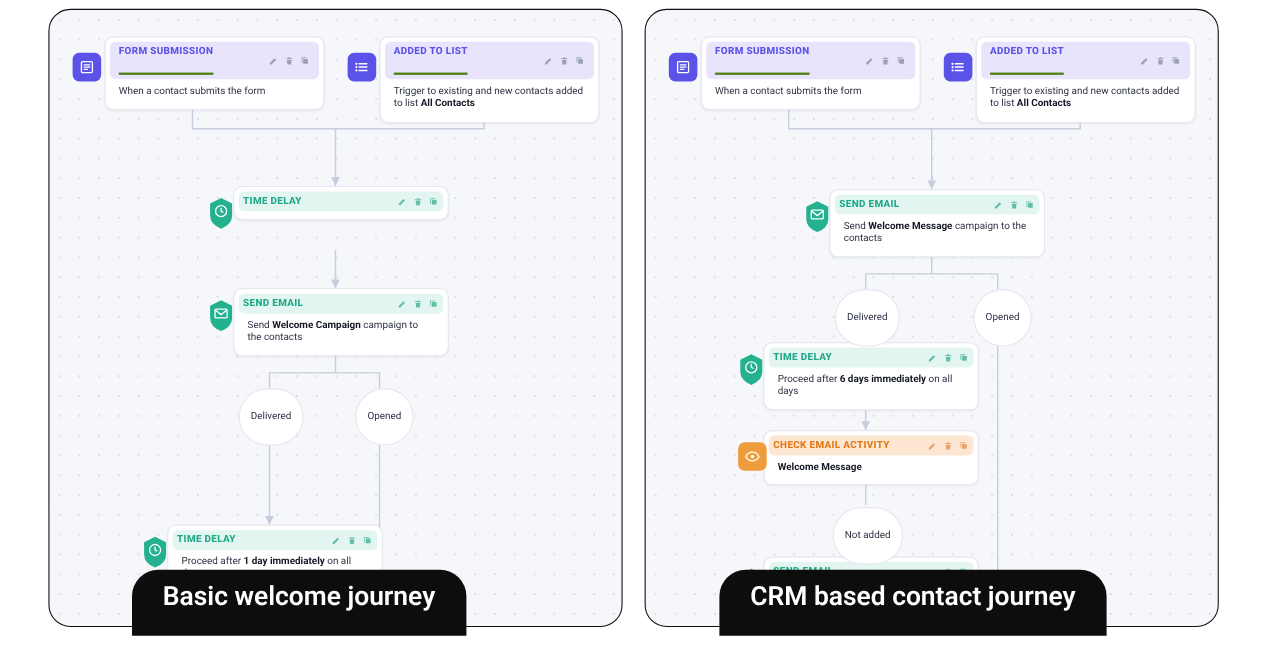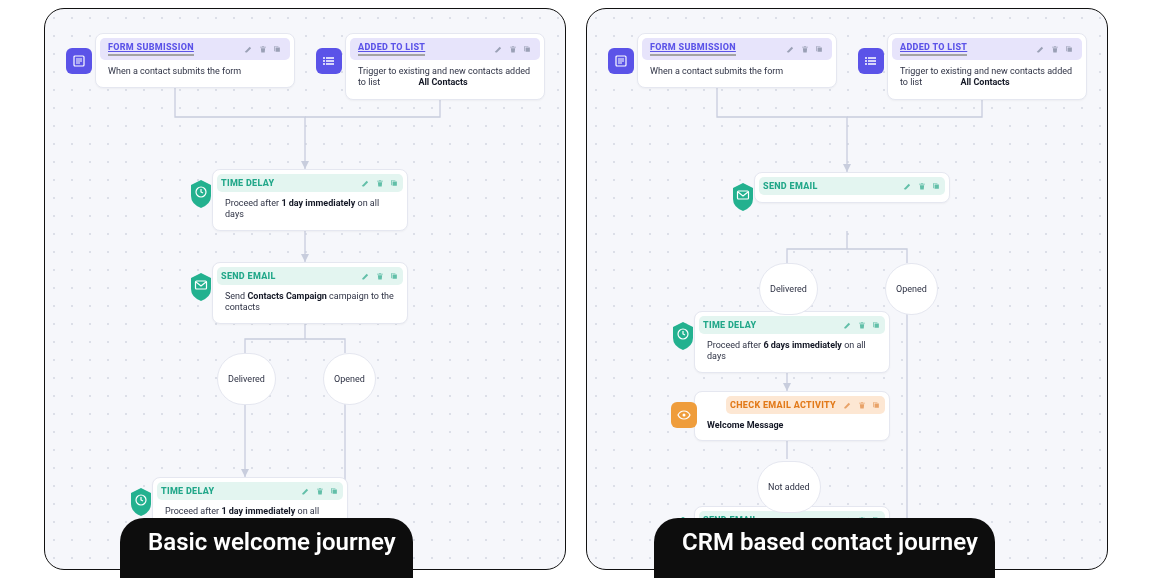--- a/index.html
+++ b/index.html
@@ -32,21 +32,21 @@
   #panel-right { left: 586px; }
 
   
   .caption {
     position: absolute;
     bottom: 8px;
     background: #0d0d0d;
     color: #fff;
     font-weight: 600;
     font-size: 24px;
-    padding: 10px 17px 22px 28px;
+    padding: 10px 28px 22px 28px;
     border-radius: 24px 24px 0 0;
     white-space: nowrap;
     z-index: 20;
   }
   #caption-left  { left: 120px; }
   #caption-right { left: 654px; }
 
   
   .abs { position: absolute; }
 
@@ -82,33 +82,32 @@
     align-items: center;
     justify-content: space-between;
     gap: 6px;
   }
   .trigger .hdr .ttl {
     font-size: 9px;
     font-weight: 800;
     letter-spacing: .3px;
     color: #5b53e8;
     text-transform: uppercase;
-    border-bottom: 2px solid #a3a3a3;
-    padding-bottom: 2px;
-    text-decoration: underline;
+    border-bottom: 2px solid #4d7c0f;
+    padding-bottom: 14px;
   }
   .trigger .hdr .ico-row { display:flex; gap:4px; }
   .actbtn { width:10px; height:10px; color:#9aa0b5; }
   .trigger .body {
     padding: 6px 8px 4px 8px;
     font-size: 9px;
     line-height: 1.25;
     color: #2e3244;
   }
-  .trigger .body b { color:#141826;margin-left:36px; }
+  .trigger .body b { color:#141826; }
   .trigger-badge {
     left: -30px;
     top: 14px;
     width: 26px;
     height: 26px;
     border-radius: 6px;
     background: #5b53e8;
     display: grid;
     place-items: center;
     color: #fff;
@@ -127,21 +126,21 @@
   }
   .step .hdr {
     border-radius: 5px;
     padding: 4px 4px;
     display: flex;
     align-items: center;
     justify-content: space-between;
     gap: 6px;
   }
   .step.green .hdr  { background: #e3f5f0; }
-  .step.orange .hdr { background: #fde7d3; margin-left: 27px; }
+  .step.orange .hdr { background: #fde7d3; }
   .step .hdr .ttl {
     font-size: 9px;
     font-weight: 800;
     letter-spacing: .3px;
     text-transform: uppercase;
   }
   .step.green  .hdr .ttl { color:#21a789; }
   .step.orange .hdr .ttl { color:#e27a1a; }
   .step .hdr .ico-row { display:flex; gap:4px; }
   .step.green  .actbtn { color:#61bfa8; }
@@ -312,23 +311,20 @@
             <use href="#i-edit"></use>
           </svg>
         <svg class="actbtn" viewBox="0 0 14 14">
             <use href="#i-trash"></use>
           </svg>
         <svg class="actbtn" viewBox="0 0 14 14">
             <use href="#i-copy"></use>
           </svg>
       </span>
     </div>
-    <div class="body">
-      <span>Proceed after </span><b>1 day immediately</b><span> on all days</span>
-    </div>
   </div>
 
   <div class="step green abs" style="left:167px;top:253px;">
     <div class="step-badge abs">
       <svg viewBox="0 0 24 32">
           <use href="#shield" fill="#23b18f"></use>
         </svg>
       <svg class="glyph" viewBox="0 0 14 14" style="color:#fff">
           <use href="#i-mail"></use>
         </svg>
@@ -341,21 +337,21 @@
           </svg>
         <svg class="actbtn" viewBox="0 0 14 14">
             <use href="#i-trash"></use>
           </svg>
         <svg class="actbtn" viewBox="0 0 14 14">
             <use href="#i-copy"></use>
           </svg>
       </span>
     </div>
     <div class="body">
-      <span>Send </span><b>Contacts Campaign</b><span> campaign to the contacts</span>
+      <span>Send </span><b>Welcome Campaign</b><span> campaign to the contacts</span>
     </div>
   </div>
 
   <div class="chip abs" style="left:172px;top:344px;">Delivered</div>
   <div class="chip abs" style="left:278px;top:344px;">Opened</div>
 
   <div class="step green abs" style="left:107px;top:468px;">
     <div class="step-badge abs">
       <svg viewBox="0 0 24 32">
           <use href="#shield" fill="#23b18f"></use>
@@ -479,20 +475,23 @@
             <use href="#i-edit"></use>
           </svg>
         <svg class="actbtn" viewBox="0 0 14 14">
             <use href="#i-trash"></use>
           </svg>
         <svg class="actbtn" viewBox="0 0 14 14">
             <use href="#i-copy"></use>
           </svg>
       </span>
     </div>
+    <div class="body">
+      <span>Send </span><b>Welcome Message</b><span> campaign to the contacts</span>
+    </div>
   </div>
 
   <div class="chip abs" style="left:172px;top:254px;">Delivered</div>
   <div class="chip abs" style="left:298px;top:254px;">Opened</div>
 
   <div class="step green abs" style="left:107px;top:302px;">
     <div class="step-badge abs">
       <svg viewBox="0 0 24 32">
           <use href="#shield" fill="#23b18f"></use>
         </svg>

